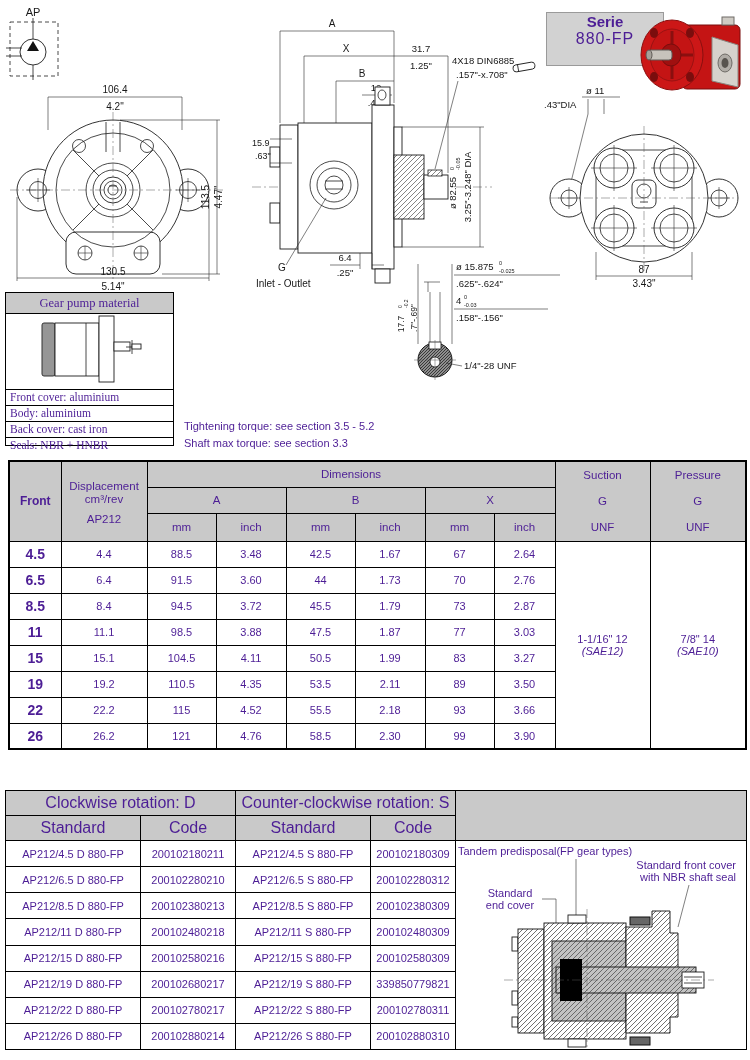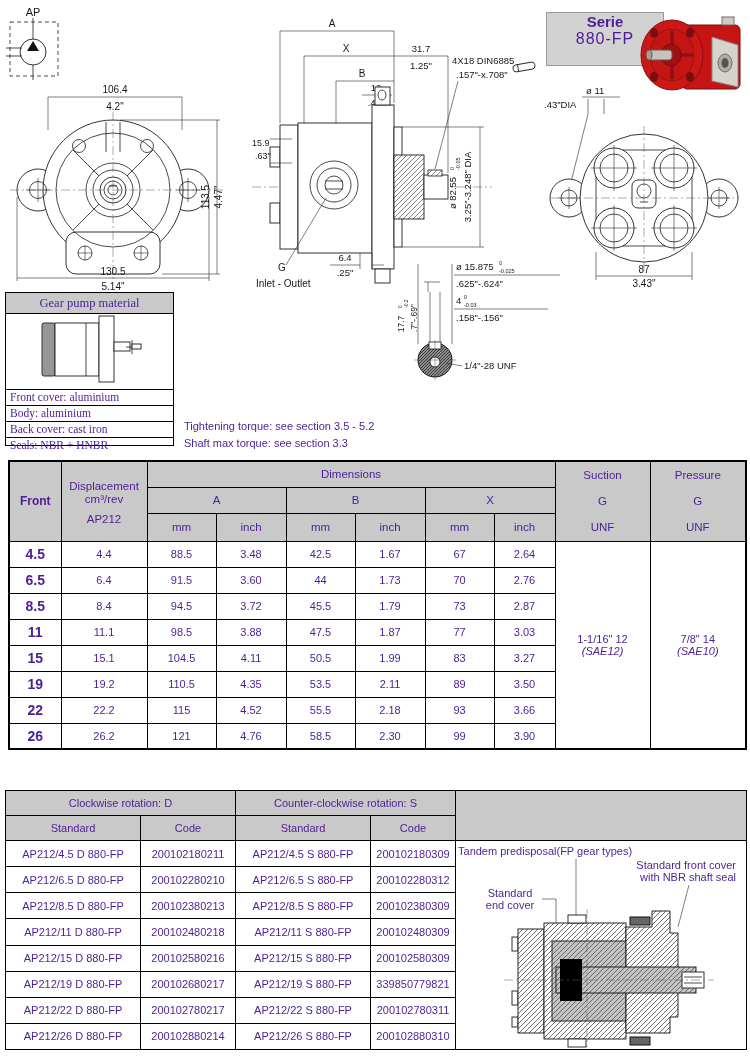--- a/index.html
+++ b/index.html
@@ -27,21 +27,21 @@
   .dimtable td{border:1px solid #000;font-size:11px;text-align:center;padding:0;vertical-align:middle;}
   .dimtable .hd td, .dimtable td.hdc{background:#c9c9c9;font-size:11.5px;}
   .dimtable td.typehead{font-weight:bold;font-size:12px;}
   .dimtable td.typ{font-weight:bold;font-size:14px;}
   .h26{height:26px;line-height:26px;}
   .disp-top{margin-top:3px;line-height:13px;}
   .ap212{margin-top:7px;}
   .valgap{font-style:italic;}
   .codetable{border:1.5px solid #000;width:741px;}
   .codetable td{border:1px solid #000;font-size:11px;text-align:center;padding:0;vertical-align:middle;}
-  .codetable td.hdc{background:#c9c9c9;font-size:11px;}
+  .codetable td.hdc{background:#c9c9c9;font-size:16px;}
   .codetable td.section-cell{padding:0;vertical-align:top;}
   .seclabel{position:absolute;font-size:11px;line-height:12px;}
 </style>
 </head>
 <body>
 
 <div class="page">
 
   <svg class="d" style="left:6px;top:4px" width="60" height="78">
     <text x="27" y="12" text-anchor="middle" class="t11">AP</text>

